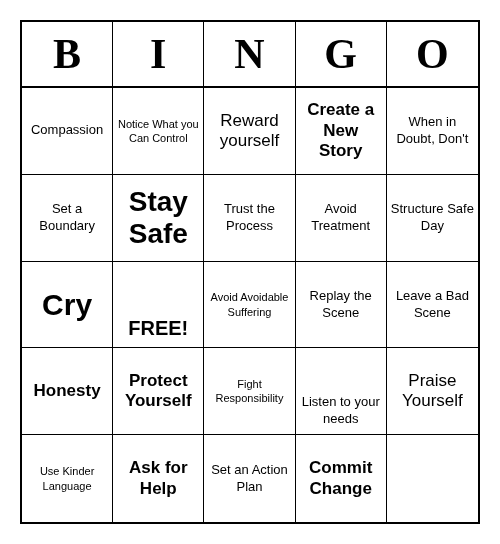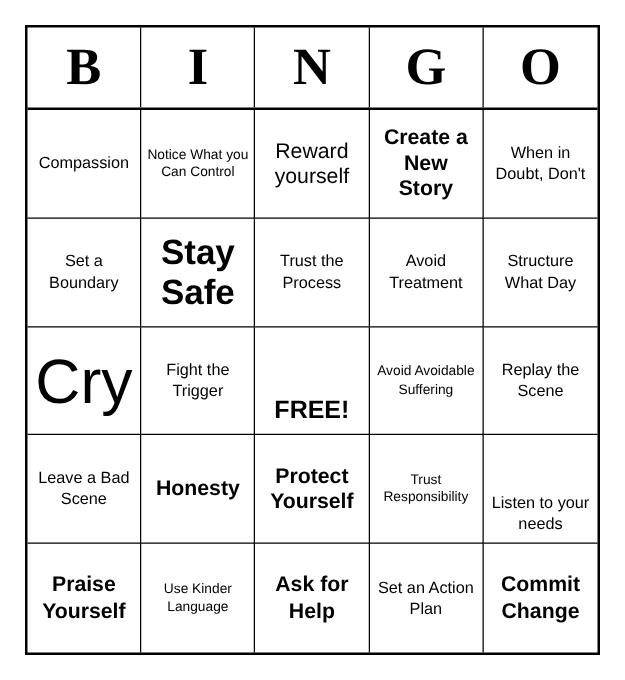--- a/index.html
+++ b/index.html
@@ -90,54 +90,51 @@
       <div class="bingo-cell">
         <span style="font-size: 28px; font-weight: bold;">Stay Safe</span>
       </div>
       <div class="bingo-cell">
         <span style="font-size: 13px; line-height: 1.3;">Trust the Process</span>
       </div>
       <div class="bingo-cell">
         <span style="font-size: 13px; line-height: 1.3;">Avoid Treatment</span>
       </div>
       <div class="bingo-cell">
-        <span style="font-size: 13px; line-height: 1.3;">Structure What Day</span>
+        <span style="font-size: 13px; line-height: 1.3;">Structure Safe Day</span>
       </div>
       <div class="bingo-cell">
-        <span style="font-size: 50px; font-weight: normal;">Cry</span>
-      </div>
-      <div class="bingo-cell">
-        <span style="font-size: 13px; line-height: 1.3;">Fight the Trigger</span>
+        <span style="font-size: 30px; font-weight: bold;">Cry</span>
       </div>
       <div class="bingo-cell">
         <span style="font-size: 20px; font-weight: bold; margin-top: 47px;">FREE!</span>
       </div>
       <div class="bingo-cell">
         <span style="font-size: 11px; line-height: 1.3;">Avoid Avoidable Suffering</span>
       </div>
       <div class="bingo-cell">
         <span style="font-size: 13px; line-height: 1.3;">Replay the Scene</span>
       </div>
       <div class="bingo-cell">
         <span style="font-size: 13px; line-height: 1.3; text-align: center;">Leave a Bad Scene</span>
       </div>
       <div class="bingo-cell">
         <span style="font-size: 17px; font-weight: bold; line-height: 1.2;">Honesty</span>
       </div>
       <div class="bingo-cell">
         <span style="font-size: 17px; font-weight: bold; line-height: 1.2;">Protect Yourself</span>
       </div>
       <div class="bingo-cell">
-        <span style="font-size: 11px; line-height: 1.3;">Trust Responsibility</span>
+        <span style="font-size: 11px; line-height: 1.3;">Fight Responsibility</span>
       </div>
       <div class="bingo-cell">
         <span style="font-size: 13px; line-height: 1.3; margin-top: 40px;">Listen to your needs</span>
       </div>
       <div class="bingo-cell">
-        <span style="font-size: 17px; font-weight: bold; line-height: 1.2;">Praise Yourself</span>
+        <span style="font-size: 17px; font-weight: normal; line-height: 1.2;">Praise Yourself</span>
       </div>
       <div class="bingo-cell">
         <span style="font-size: 11px; line-height: 1.3;">Use Kinder Language</span>
       </div>
       <div class="bingo-cell">
         <span style="font-size: 17px; font-weight: bold; line-height: 1.2;">Ask for Help</span>
       </div>
       <div class="bingo-cell">
         <span style="font-size: 13px; line-height: 1.3;">Set an Action Plan</span>
       </div>

